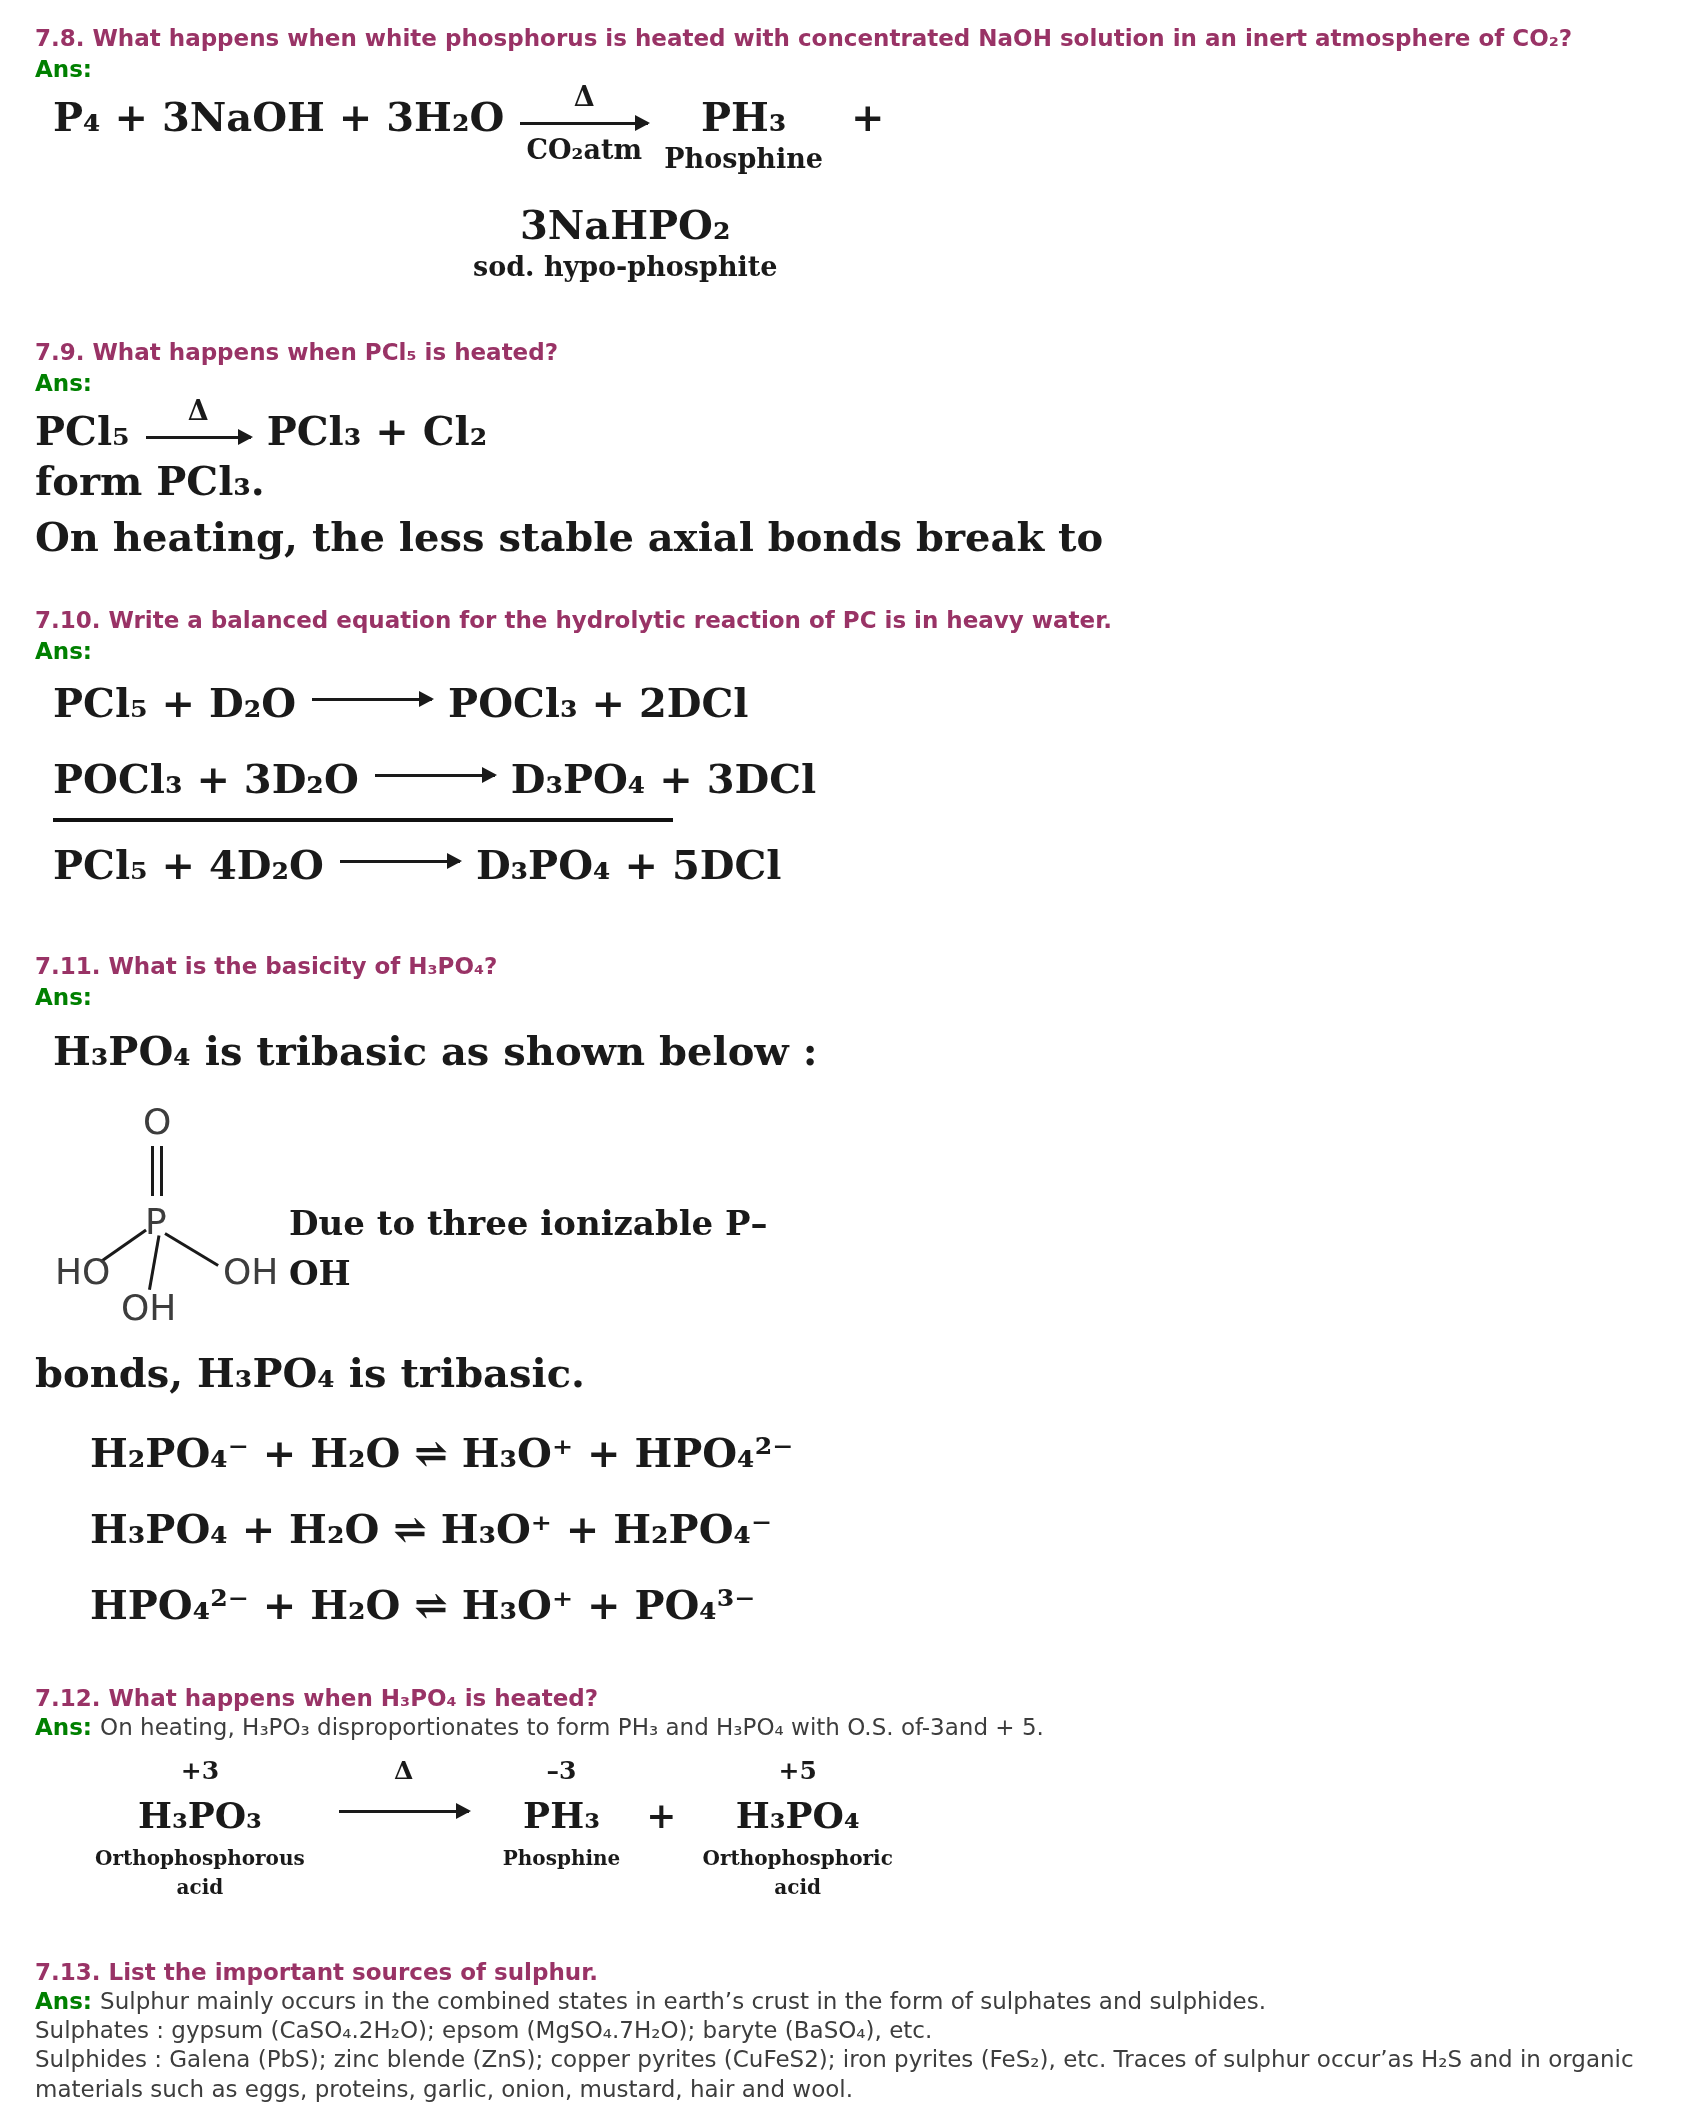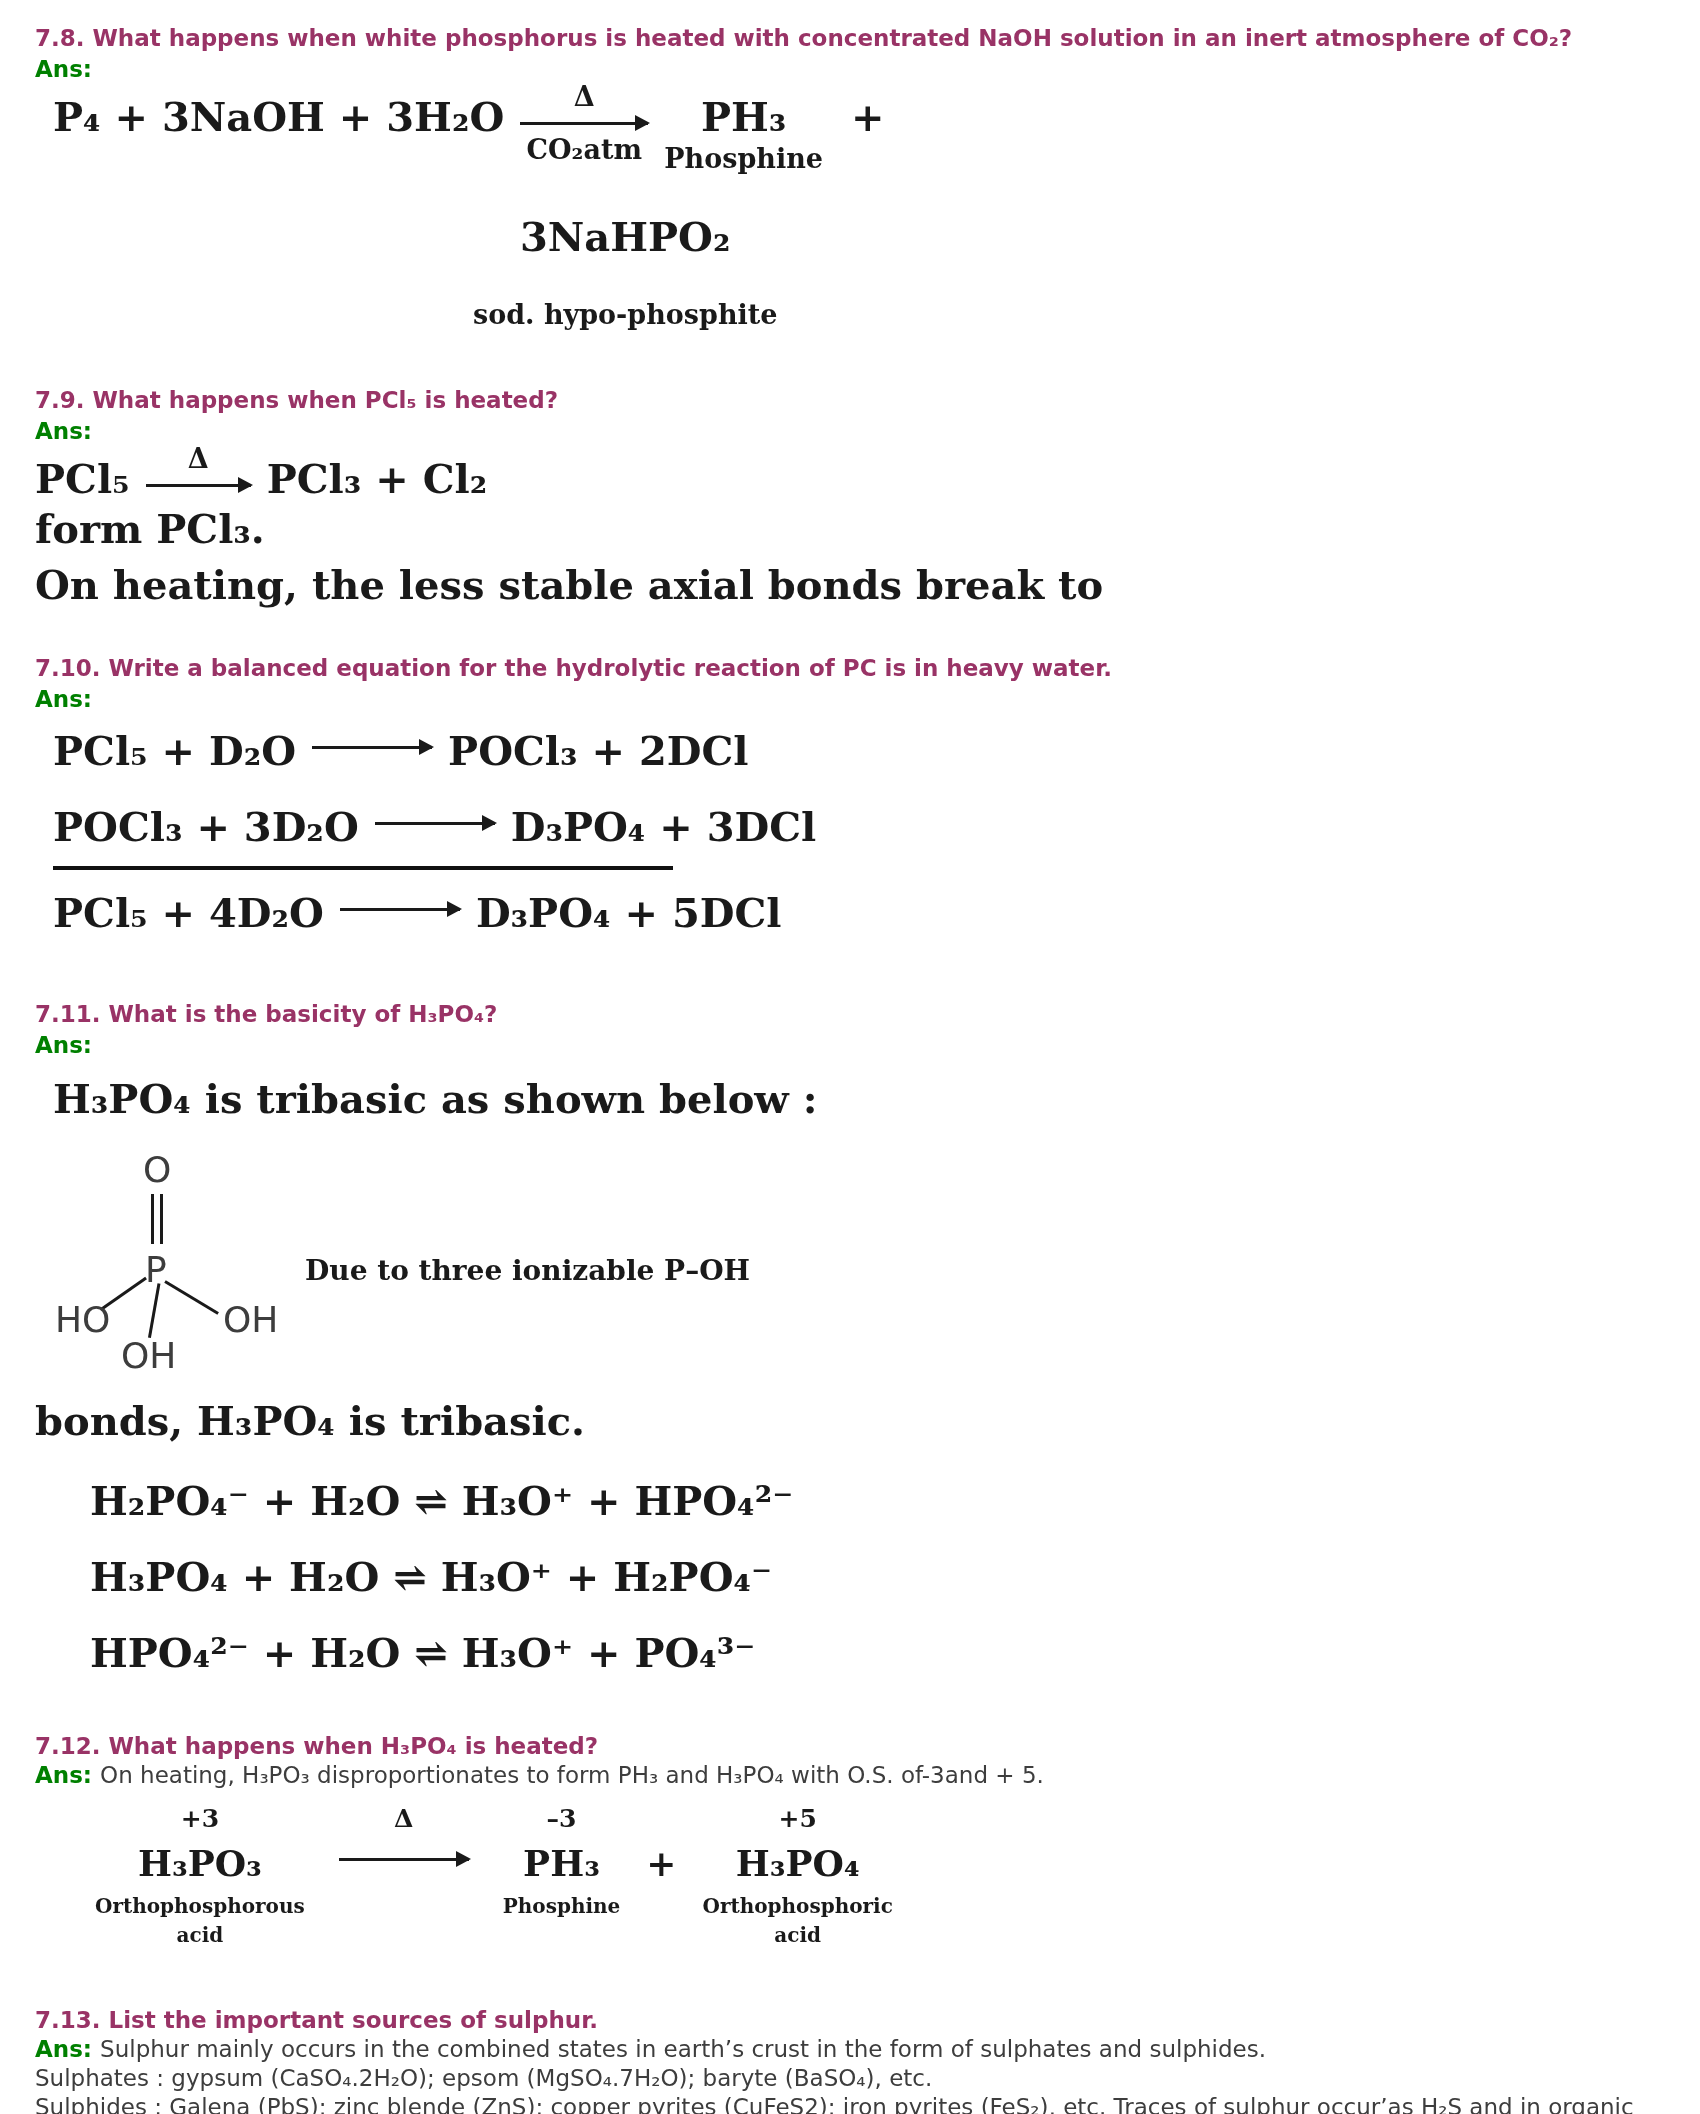--- a/index.html
+++ b/index.html
@@ -44,21 +44,21 @@
 
   
   .struct { position:relative; margin-left:20px; margin-top:26px; height:238px; width:760px; }
   .struct .atom { position:absolute; font-size:36px; line-height:40px; }
   .struct .dbond { position:absolute; left:96px; top:44px; width:12px; height:50px;
                    border-left:3px solid #1a1a1a; border-right:3px solid #1a1a1a; }
   .struct .bond { position:absolute; height:3px; background:#1a1a1a; transform-origin:left center; }
   .struct .b-left  { left:46px;  top:158px; width:55px; transform:rotate(-35deg); }
   .struct .b-right { left:110px; top:130px; width:62px; transform:rotate(31deg); }
   .struct .b-down  { left:104px; top:132px; width:55px; transform:rotate(100deg); }
-  .struct .side-note { position:absolute; left:250px; top:96px; font-size:28px; }
+  .struct .side-note { position:absolute; left:234px; top:96px; font-size:34px; }
 
   
   .eq712 { display:flex; align-items:flex-start; margin:14px 0 0 60px; }
   .c712 { display:flex; flex-direction:column; align-items:center; }
   .row-os { height:34px; font-size:25px; line-height:30px; }
   .row-f  { height:54px; font-size:36px; line-height:50px; }
   .row-lab{ font-size:20px; line-height:29px; text-align:center; }
   .eq712 .arrow-col { margin:0 34px; }
   .eq712 .arrow-col .shaft { position:relative; height:3px; background:#1a1a1a; width:130px; margin-top:20px; }
   .eq712 .arrow-col .shaft::after {
@@ -88,21 +88,21 @@
           <span class="eq-sm">Δ</span>
           <span class="shaft" style="width:128px;"></span>
           <span class="eq-sm cond">CO₂atm</span>
         </span>
         <span class="stack">
           <span class="eq">PH₃</span>
           <span class="eq-sm">Phosphine</span>
         </span>
         <span class="eq" style="margin-left:28px;">+</span>
       </div>
-      <div class="stack" style="margin-left:420px; margin-top:36px;gap:36px;">
+      <div class="stack" style="margin-left:420px; margin-top:24px;">
         <span class="eq">3NaHPO₂</span>
         <span class="eq-sm">sod. hypo-phosphite</span>
       </div>
     </div>
   </section>
 
   <section style="margin-top:54px;">
     <h2 class="q-heading">7.9. What happens when PCl₅ is heated?</h2>
     <div class="ans-label">Ans:</div>
 

